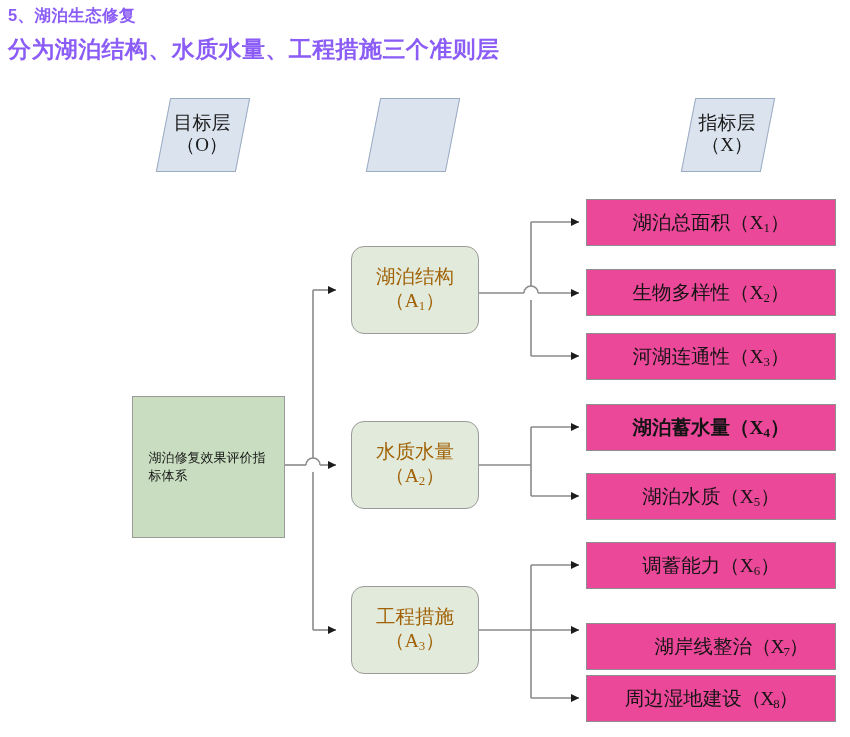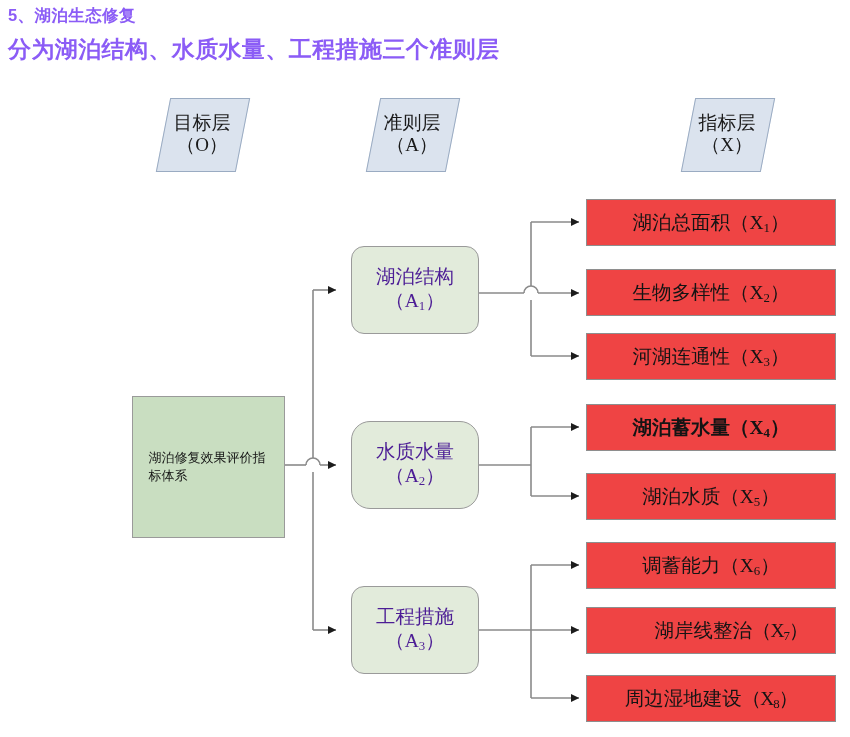--- a/index.html
+++ b/index.html
@@ -30,24 +30,24 @@
   #root{position:absolute;left:132px;top:396px;width:153px;height:142px;
         background:#c9dec1;border:1px solid #9a9a9a;box-sizing:border-box;
         display:flex;align-items:center;justify-content:center;}
   #root span{font-size:13px;line-height:1.42;color:#151515;text-align:left;
              display:block;width:120px;}
 
   
   .crit{position:absolute;width:128px;height:88px;background:#e2ebdb;
         border:1px solid #9a9a9a;border-radius:13px;box-sizing:border-box;
         display:flex;flex-direction:column;align-items:center;justify-content:center;
-        color:#4c1d95;font-size:19.5px;line-height:1.22;white-space:nowrap;}
+        color:#a16207;font-size:19.5px;line-height:1.22;white-space:nowrap;}
 
   
-  .ind{position:absolute;left:586px;width:250px;height:47px;background:#ef4444;
+  .ind{position:absolute;left:586px;width:250px;height:47px;background:#ec4899;
        border:1px solid #8e8e8e;box-sizing:border-box;
        display:flex;align-items:center;justify-content:center;
        color:#141414;font-size:19.5px;white-space:nowrap;}
 
   sub{font-size:.66em;vertical-align:-.22em;}
   .tight{letter-spacing:-1px;}
 </style>
 </head>
 <body>
 
@@ -95,43 +95,39 @@
     </g>
   </svg>
 
   <div class="plg" style="left:163px;top:98px;width:78px;height:72px;"></div>
   <div class="plg-txt" style="left:163px;top:98px;width:78px;height:72px;text-align:right;">
     <div>目标层</div>
     <div>（O）</div>
   </div>
 
   <div class="plg" style="left:373px;top:98px;width:78px;height:72px;"></div>
-  <div class="plg-txt" style="left:373px;top:98px;width:78px;height:72px;">
-    <div>准则层</div>
-    <div>（A）</div>
-  </div>
 
   <div class="plg" style="left:688px;top:98px;width:78px;height:72px;"></div>
   <div class="plg-txt" style="left:688px;top:98px;width:78px;height:72px;">
     <div>指标层</div>
     <div>（X）</div>
   </div>
 
   <div id="root">
     <span>湖泊修复效果评价指标体系</span>
   </div>
 
   <div class="crit" style="left:351px;top:246px;">
     <div>湖泊结构</div>
     <div>
       <span>（A</span><sub>1</sub><span>）</span>
     </div>
   </div>
 
-  <div class="crit" style="left:351px;top:421px;border-radius:19px;">
+  <div class="crit" style="left:351px;top:421px;">
     <div>水质水量</div>
     <div>
       <span>（A</span><sub>2</sub><span>）</span>
     </div>
   </div>
 
   <div class="crit" style="left:351px;top:586px;">
     <div>工程措施</div>
     <div>
       <span>（A</span><sub>3</sub><span>）</span>
@@ -155,21 +151,21 @@
       <span><span>（X</span><sub>4</sub><span>）</span></span>
   </div>
   <div class="ind" style="top:473px;">
     <span>湖泊水质</span>
       <span><span>（X</span><sub>5</sub><span>）</span></span>
   </div>
   <div class="ind" style="top:542px;">
     <span>调蓄能力</span>
       <span><span>（X</span><sub>6</sub><span>）</span></span>
   </div>
-  <div class="ind" style="top:607px;padding-left:40px;">
+  <div class="ind" style="top:623px;padding-left:40px;">
     <span>湖岸线整治</span>
       <span class="tight"><span>（X</span><sub>7</sub><span>）</span></span>
   </div>
   <div class="ind" style="top:675px;">
     <span>周边湿地建设</span>
       <span class="tight"><span>（X</span><sub>8</sub><span>）</span></span>
   </div>
 
 </div>
 

